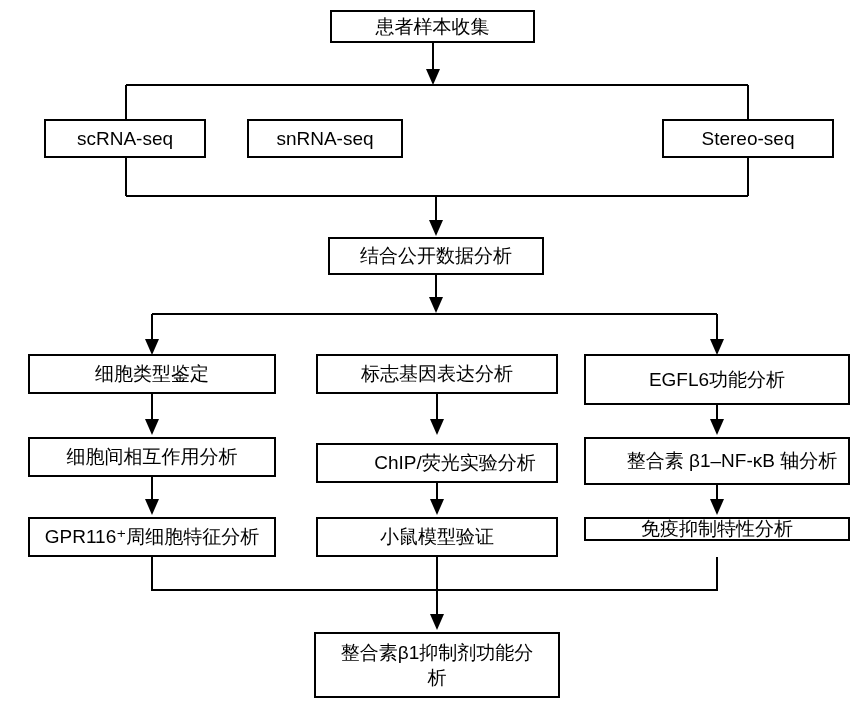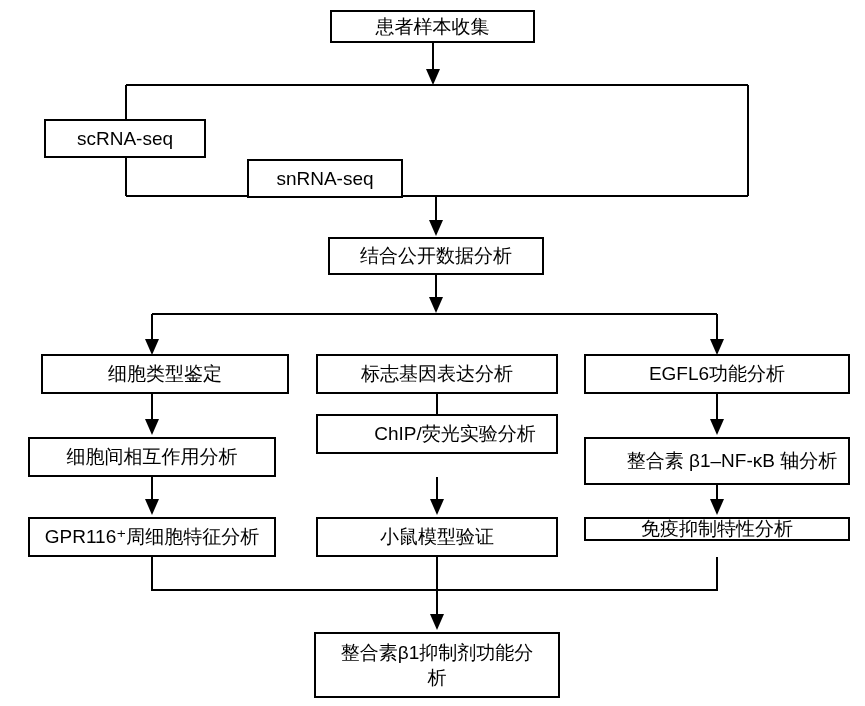--- a/index.html
+++ b/index.html
@@ -54,30 +54,31 @@
     <line x1="717" y1="394" x2="717" y2="433" stroke="#000000" stroke-width="2" marker-end="url(#ah)"></line>
     <line x1="152" y1="477" x2="152" y2="513" stroke="#000000" stroke-width="2" marker-end="url(#ah)"></line>
     <line x1="437" y1="477" x2="437" y2="513" stroke="#000000" stroke-width="2" marker-end="url(#ah)"></line>
     <line x1="717" y1="477" x2="717" y2="513" stroke="#000000" stroke-width="2" marker-end="url(#ah)"></line>
     <line x1="437" y1="557" x2="437" y2="628" stroke="#000000" stroke-width="2" marker-end="url(#ah)"></line>
   </svg>
 
   <div class="node" style="left:330px;top:10px;width:205px;height:33px;">患者样本收集</div>
 
   <div class="node" style="left:44px;top:119px;width:162px;height:39px;">scRNA-seq</div>
-  <div class="node" style="left:247px;top:119px;width:156px;height:39px;margin-top:40px;">snRNA-seq</div>
+  <div class="node" style="left:247px;top:119px;width:156px;height:39px;">snRNA-seq</div>
+  <div class="node" style="left:662px;top:119px;width:172px;height:39px;">Stereo-seq</div>
 
   <div class="node" style="left:328px;top:237px;width:216px;height:38px;">结合公开数据分析</div>
 
-  <div class="node" style="left:41px;top:354px;width:248px;height:40px;">细胞类型鉴定</div>
+  <div class="node" style="left:28px;top:354px;width:248px;height:40px;">细胞类型鉴定</div>
   <div class="node" style="left:316px;top:354px;width:242px;height:40px;">标志基因表达分析</div>
-  <div class="node" style="left:584px;top:354px;width:266px;height:40px;">EGFL6功能分析</div>
+  <div class="node" style="left:584px;top:354px;width:266px;height:51px;">EGFL6功能分析</div>
 
   <div class="node" style="left:28px;top:437px;width:248px;height:40px;">细胞间相互作用分析</div>
-  <div class="node" style="left:316px;top:414px;width:242px;height:40px;padding-left:36px;">ChIP/荧光实验分析</div>
+  <div class="node" style="left:316px;top:443px;width:242px;height:40px;padding-left:36px;">ChIP/荧光实验分析</div>
   <div class="node" style="left:584px;top:437px;width:266px;height:48px;padding-left:30px;">整合素 β1–NF-κB 轴分析</div>
 
   <div class="node" style="left:28px;top:517px;width:248px;height:40px;text-align:right;">GPR116⁺周细胞特征分析</div>
   <div class="node" style="left:316px;top:517px;width:242px;height:40px;">小鼠模型验证</div>
   <div class="node" style="left:584px;top:517px;width:266px;height:24px;">免疫抑制特性分析</div>
 
   <div class="node wrap" style="left:314px;top:632px;width:246px;height:66px;">整合素β1抑制剂功能分析</div>
 
 </div>
 

